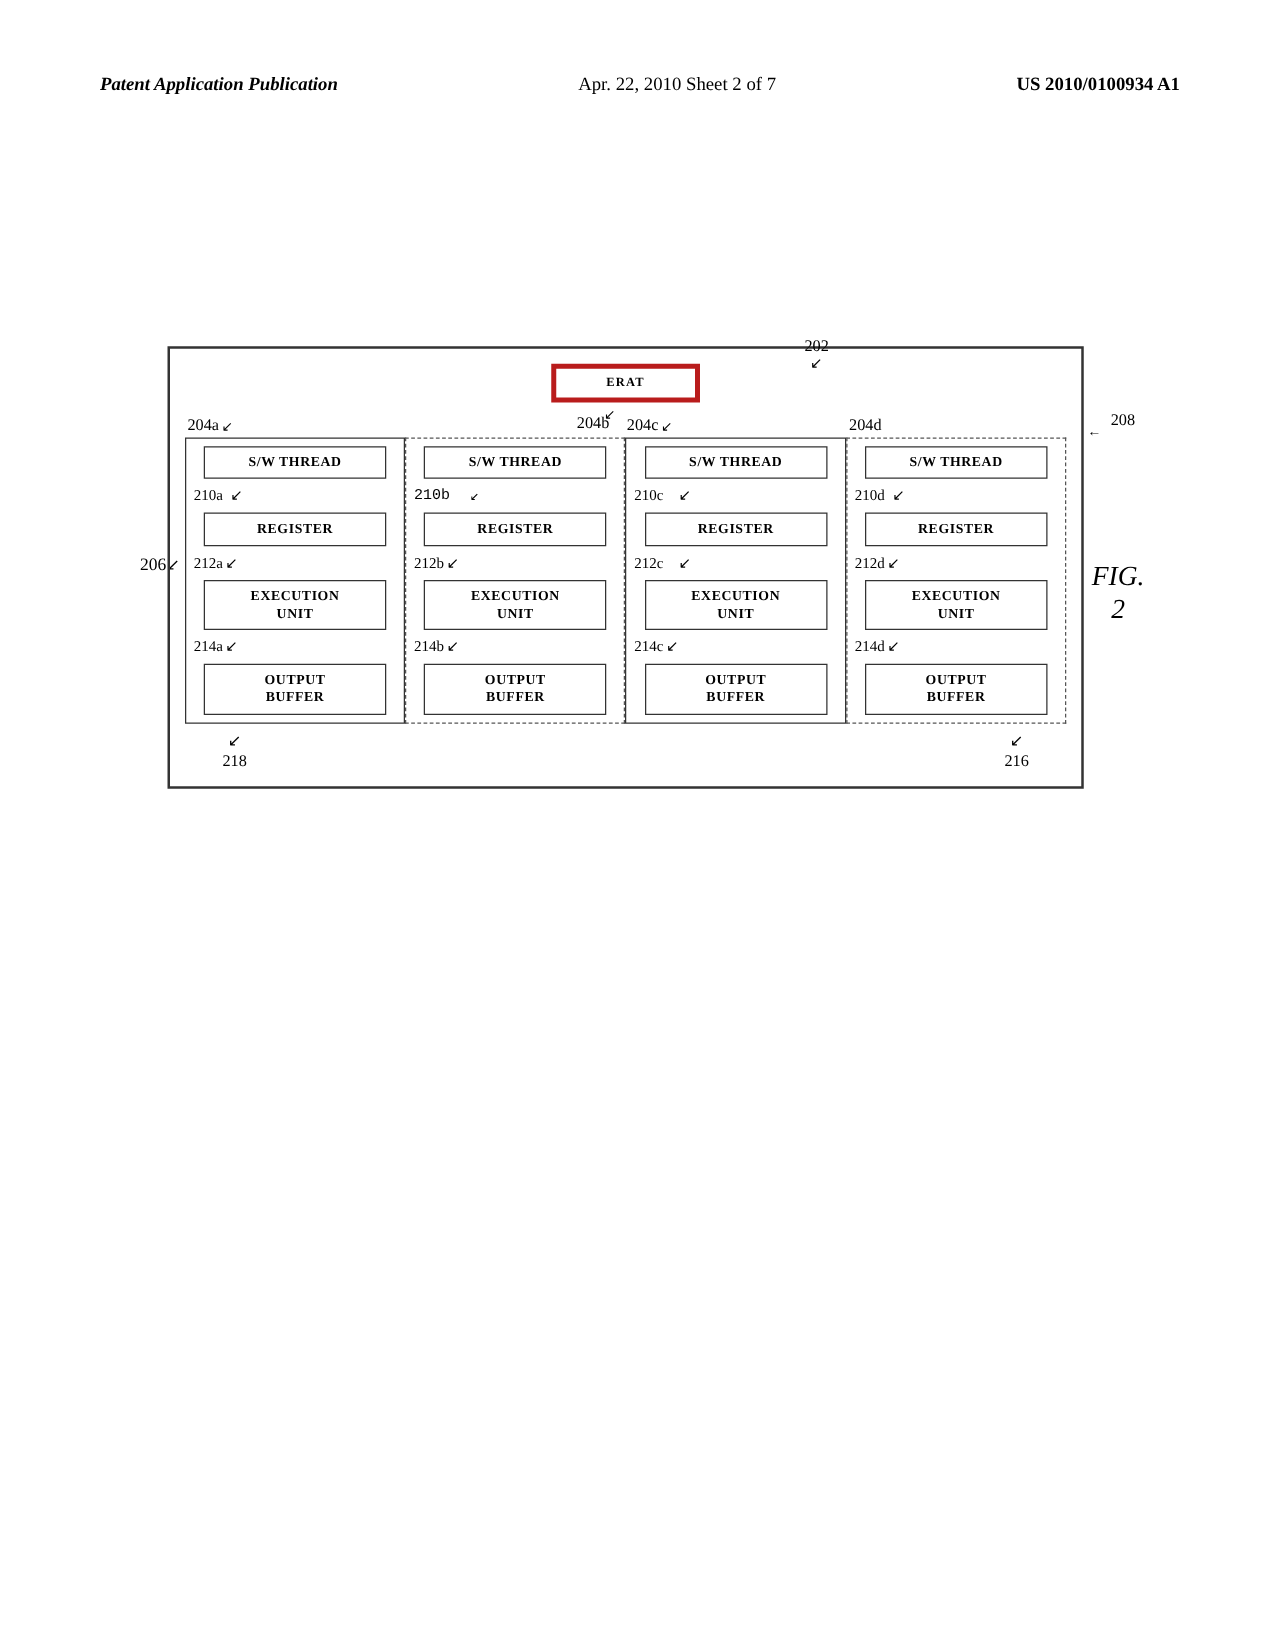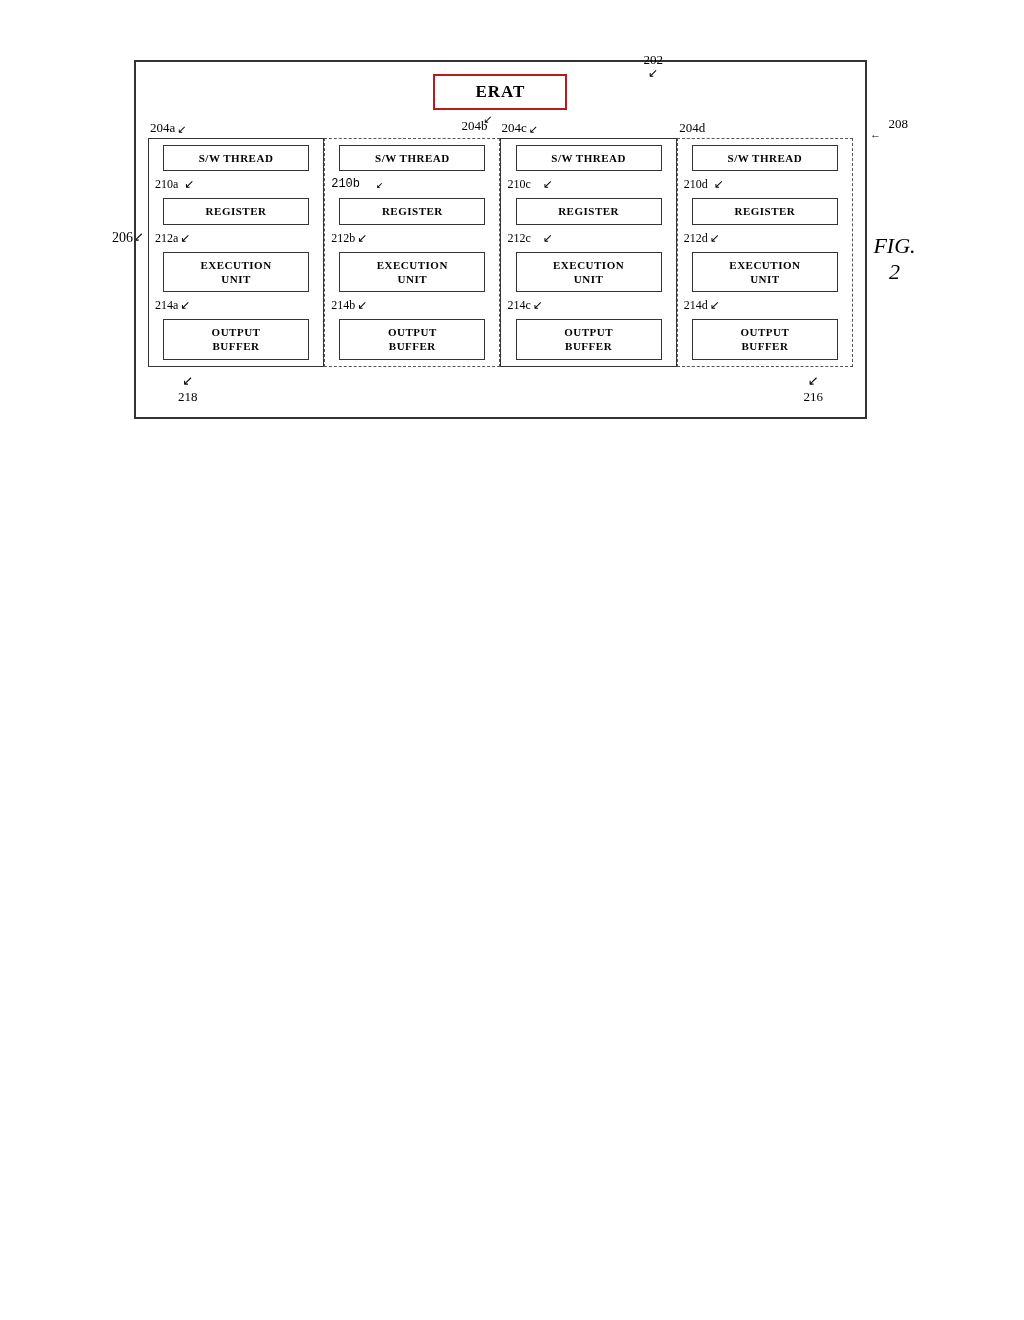--- a/index.html
+++ b/index.html
@@ -54,23 +54,23 @@
     }
 
     .processor-core-label {
       font-size: 13px;
       font-weight: bold;
       margin-bottom: 10px;
       letter-spacing: 0.5px;
     }
 
     .erat-box {
-      border: 2px solid #b91c1c;
+      border: 4px solid #b91c1c;
       padding: 6px 40px;
-      font-size: 17px;
+      font-size: 10px;
       font-weight: bold;
       letter-spacing: 1px;
       position: relative;
     }
 
     .block-box {
       border: 1.5px solid #333;
       padding: 5px 8px;
       font-size: 11px;
       font-weight: bold;
@@ -85,20 +85,25 @@
       font-size: 22px;
       font-style: italic;
       margin-top: 40px;
     }
   </style>
 </head>
 <body>
 
 <div class="page">
 
+  <div class="header">
+    <div class="header-left">Patent Application Publication</div>
+    <div class="header-center">Apr. 22, 2010   Sheet 2 of 7</div>
+    <div class="header-right">US 2010/0100934 A1</div>
+  </div>
 
   <div style="display:flex; flex-direction:row; align-items:center; margin: 0 auto; width: 820px; position:relative;">
 
     <div style="align-self:center; font-size:14px; margin-bottom:2px; position:relative; right: -10px;">
       <span>206</span>
     </div>
     <div style="align-self:center; font-size:13px; margin-bottom:4px; position:relative; right: -10px;">↙</div>
 
     <div class="processor-core-box" style="position:relative;">
 

